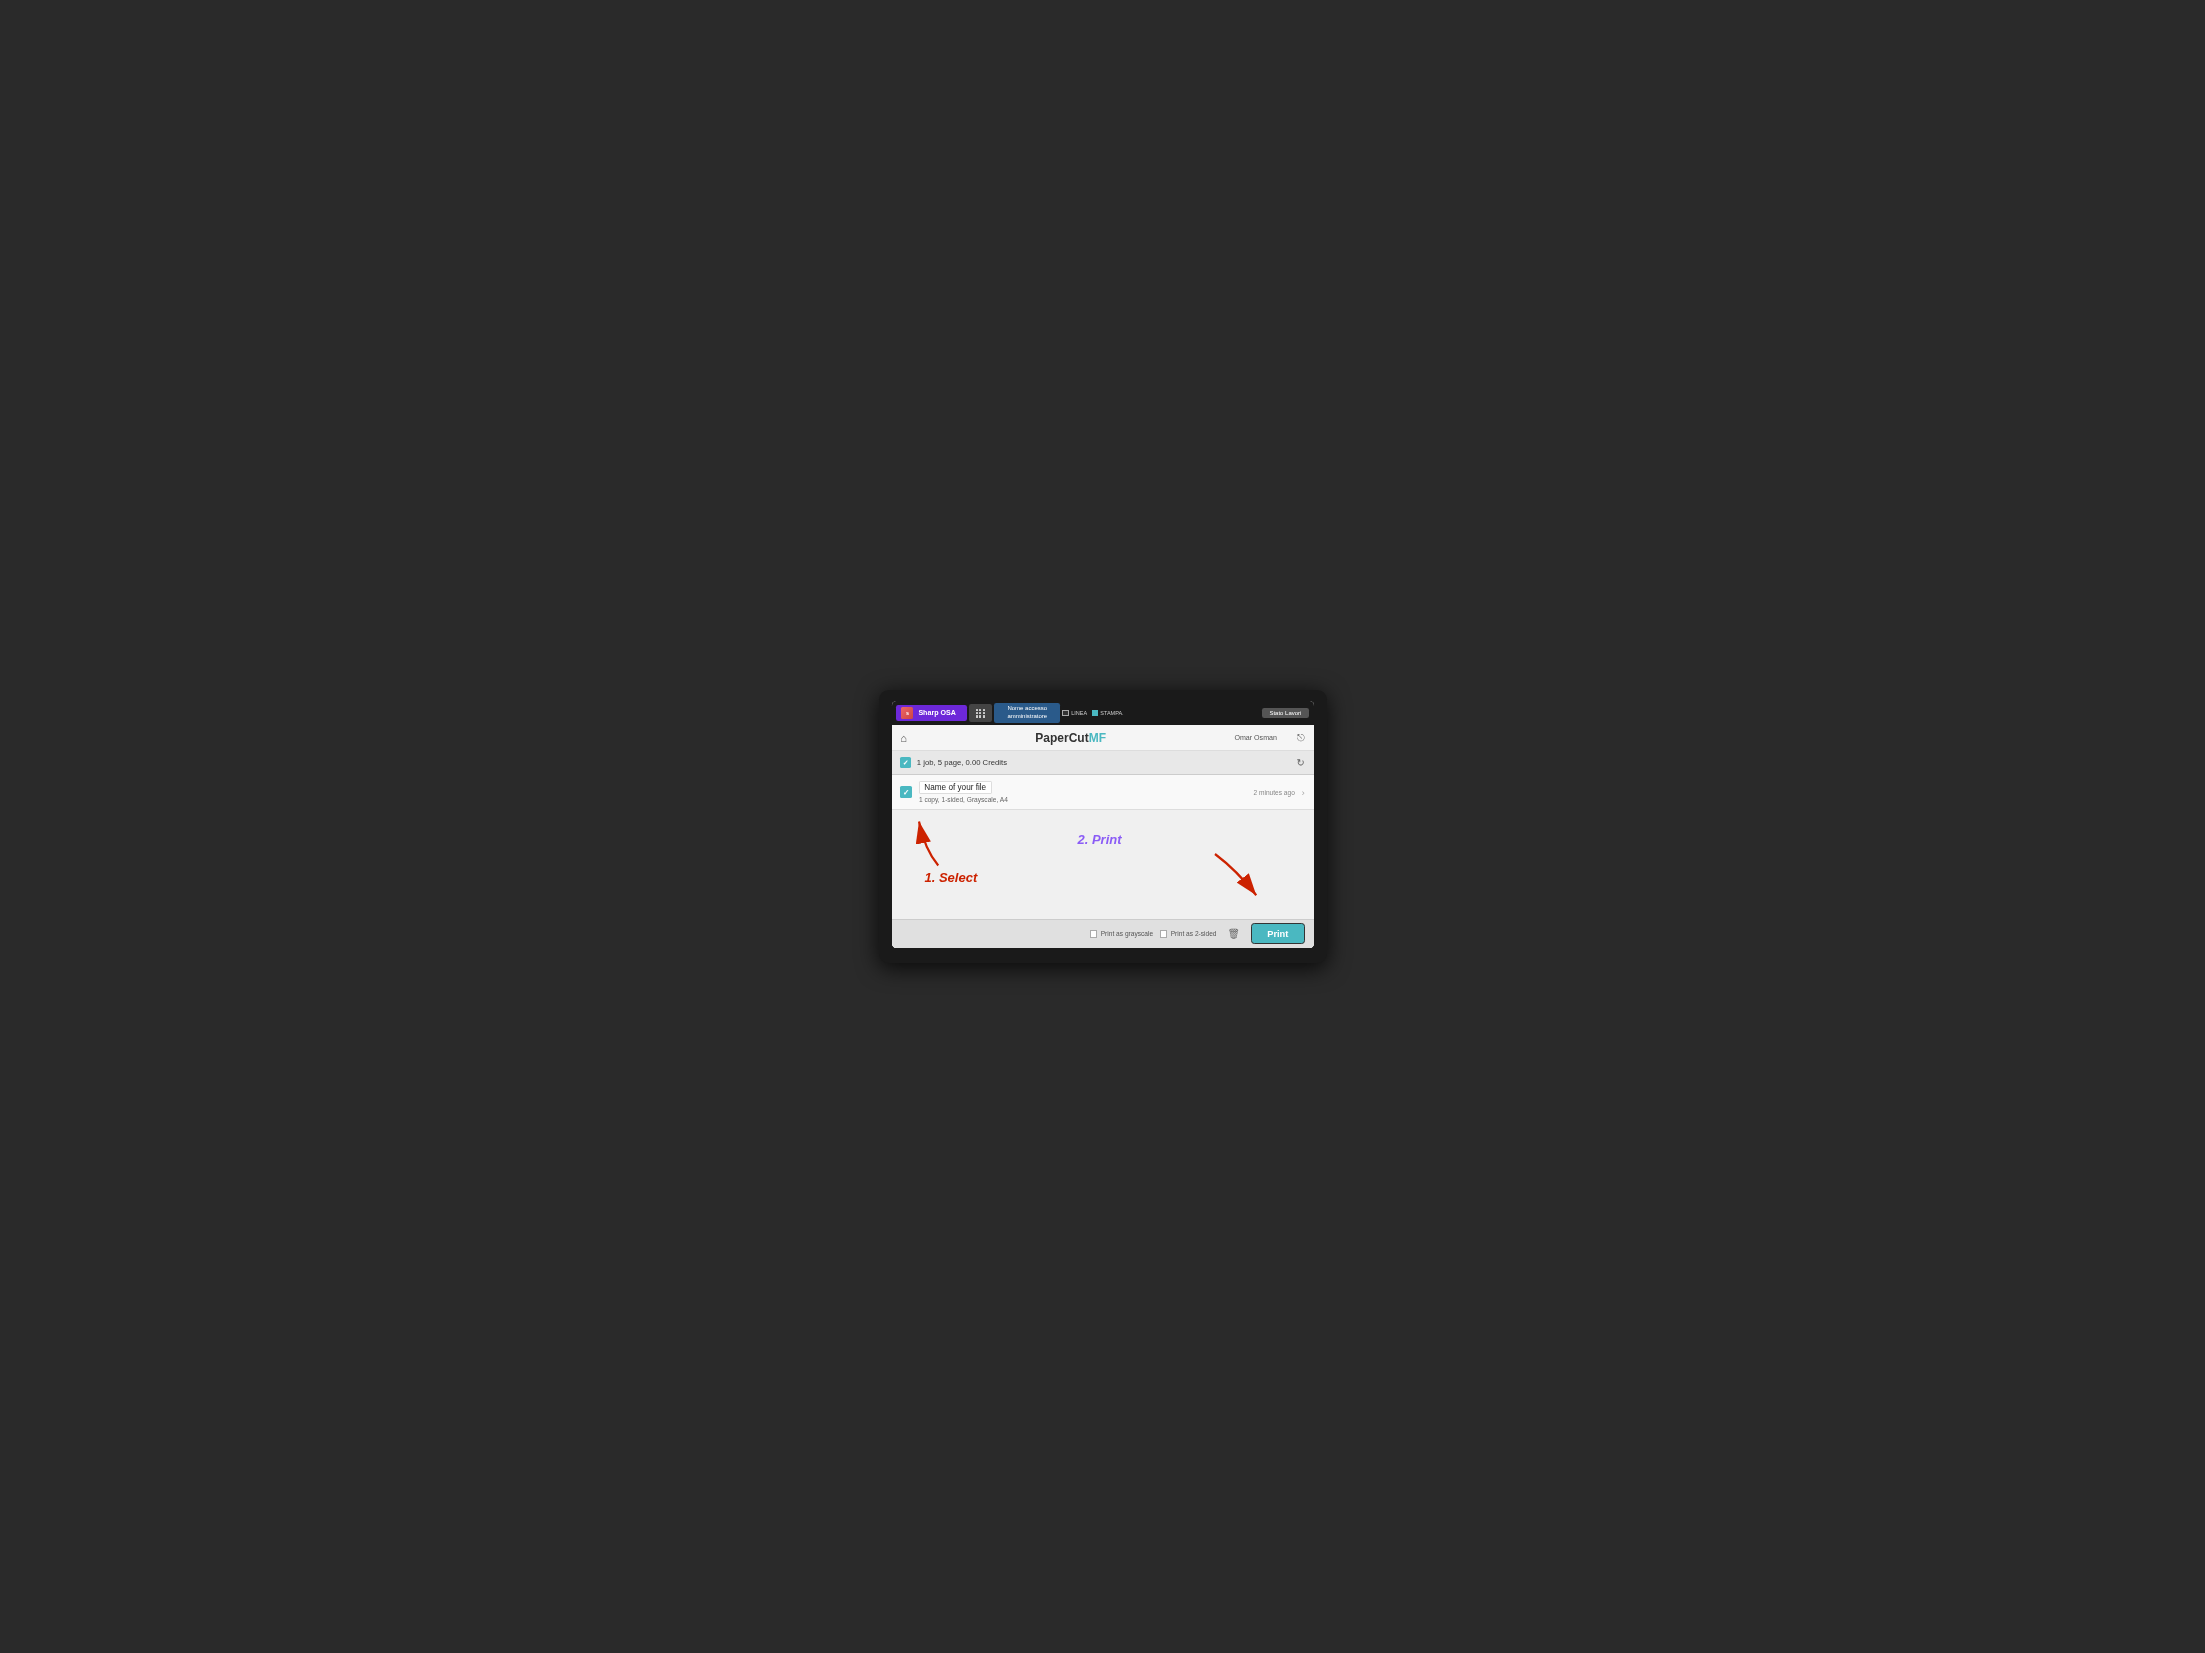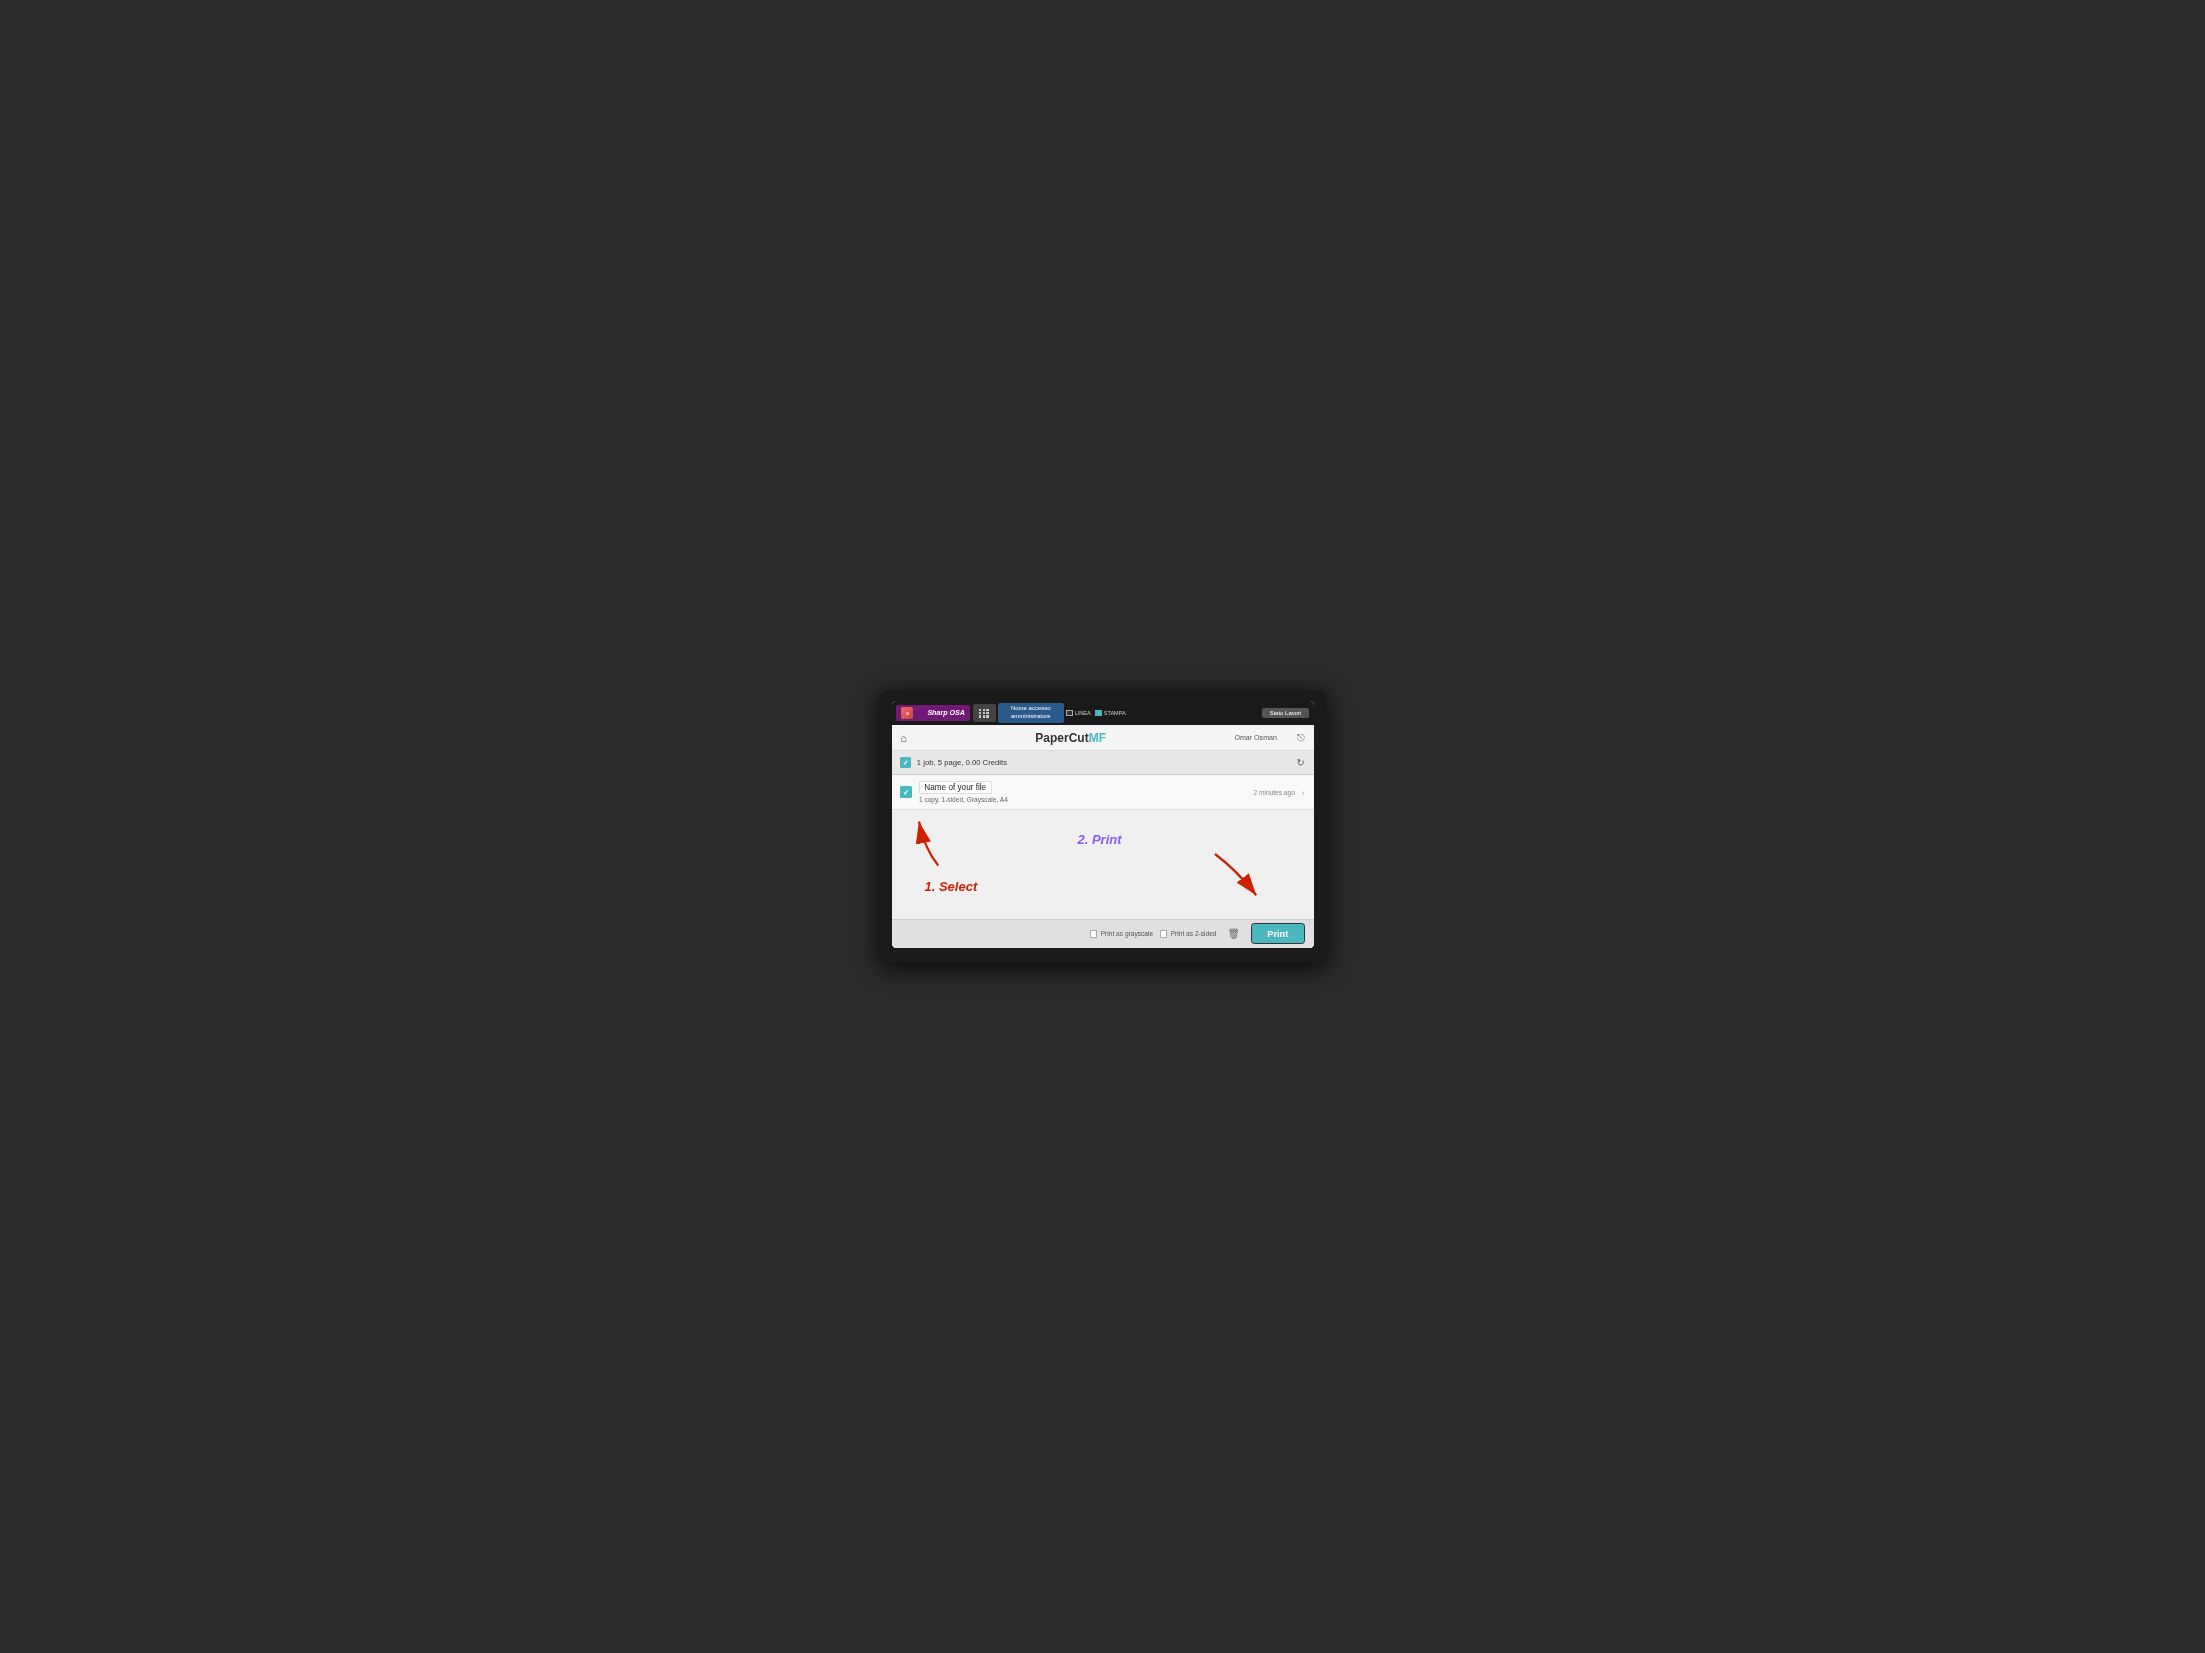--- a/index.html
+++ b/index.html
@@ -36,29 +36,28 @@
       display: flex;
       align-items: center;
       height: 24px;
       padding: 0 4.4px;
       gap: 2.2px;
     }
 
     .sharp-osa-btn {
       display: flex;
       align-items: center;
-      gap: 14px;
-      background: #701a75;
+      gap: 5px;
+      background: #6d28d9;
       border-radius: 2.2px;
       padding: 2.2px 5.5px;
       color: #fff;
       font-size: 7.1px;
       font-weight: bold;
       min-width: 71px;
-      font-style: italic;
     }
 
     .sharp-logo-icon {
       width: 12px;
       height: 12px;
       background: linear-gradient(135deg, #e66, #c44);
       border-radius: 1.6px;
       display: flex;
       align-items: center;
       justify-content: center;
@@ -428,21 +427,21 @@
 
         <svg class="red-arrow-select" style="position:absolute; left:16.4px; top:5.5px; width:44px; height:55px;" viewBox="0 0 80 100">
           <defs>
             <marker id="arrowhead1" markerWidth="10" markerHeight="7" refX="10" refY="3.5" orient="auto">
               <polygon points="0 0, 10 3.5, 0 7" fill="#cc2200"></polygon>
             </marker>
           </defs>
           <path d="M 55,90 Q 30,60 20,10" stroke="#cc2200" stroke-width="4" fill="none" marker-end="url(#arrowhead1)"></path>
         </svg>
 
-        <div style="position:absolute; left:33px; top:69px; color:#cc2200; font-size:13px; font-weight:bold; font-style:italic;">1. Select</div>
+        <div style="position:absolute; left:33px; top:60px; color:#cc2200; font-size:13px; font-weight:bold; font-style:italic;">1. Select</div>
 
         <div style="position:absolute; left:186px; top:22px; color:#8b5cf6; font-size:13px; font-weight:bold; font-style:italic;">2. Print</div>
 
         <svg style="position:absolute; right:44px; top:33px; width:66px; height:66px;" viewBox="0 0 120 120">
           <defs>
             <marker id="arrowhead2" markerWidth="10" markerHeight="7" refX="10" refY="3.5" orient="auto">
               <polygon points="0 0, 10 3.5, 0 7" fill="#cc2200"></polygon>
             </marker>
           </defs>
           <path d="M 20,20 Q 60,50 95,95" stroke="#cc2200" stroke-width="4" fill="none" marker-end="url(#arrowhead2)"></path>

